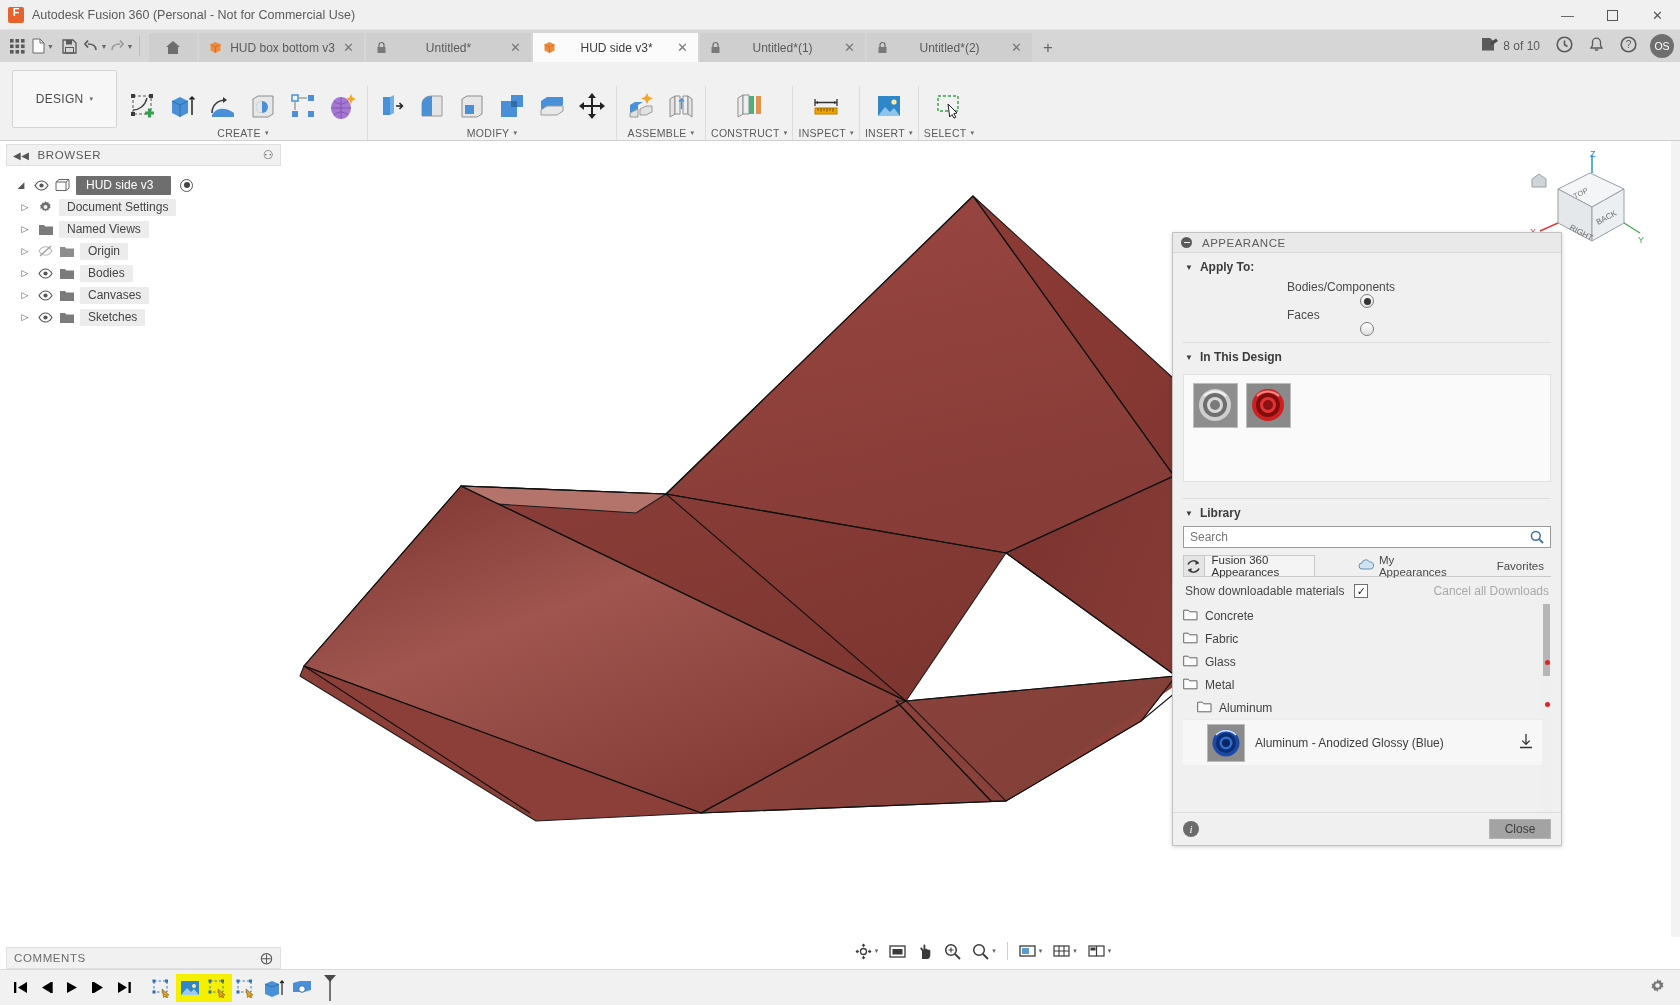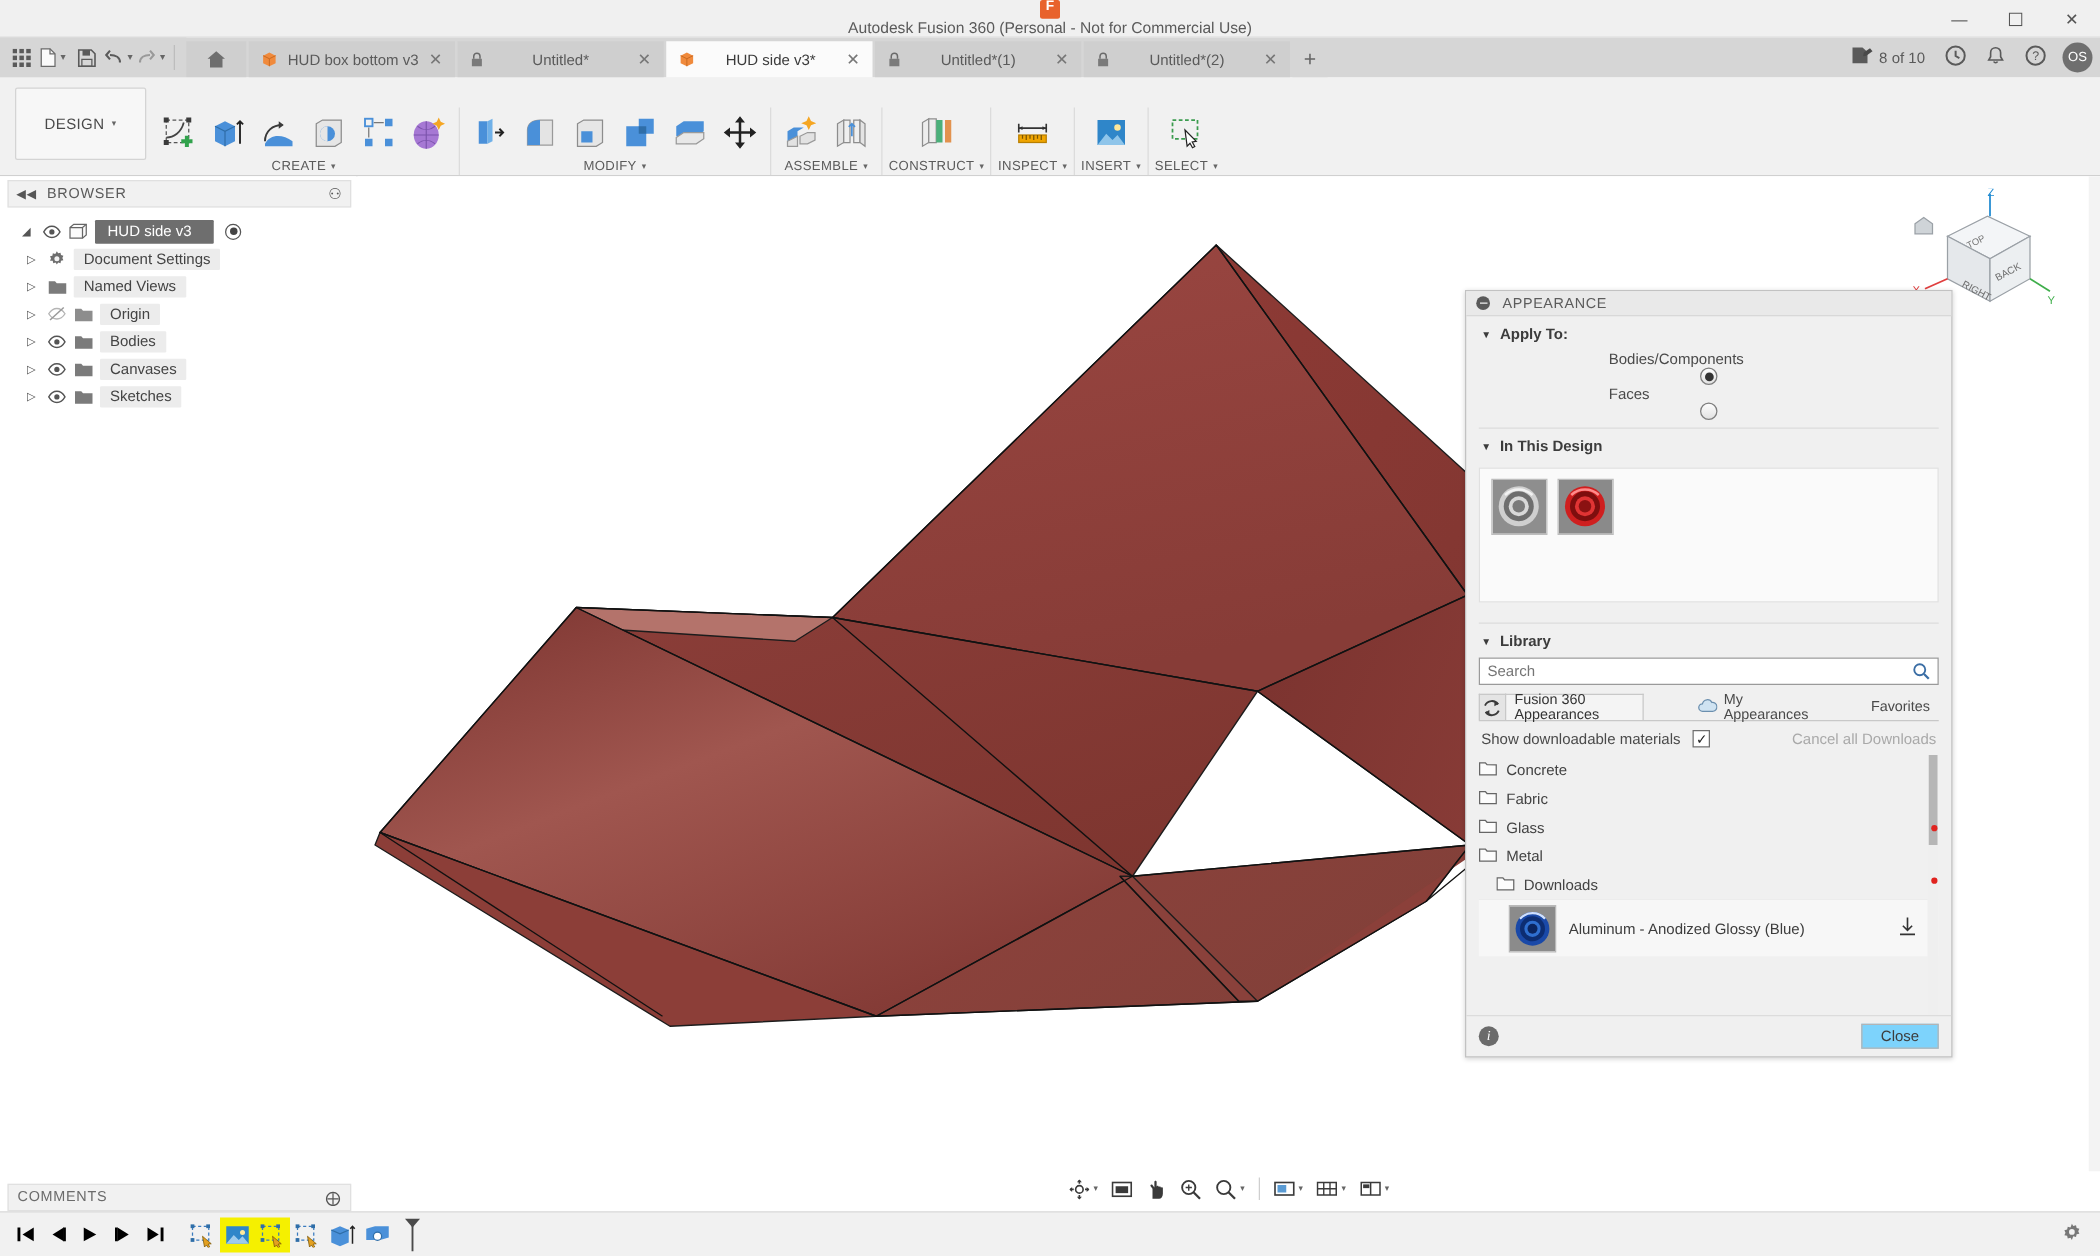--- a/index.html
+++ b/index.html
@@ -9,21 +9,20 @@
     font-size: 12px; color: #4a4a4a;
     background: #ffffff;
   }
   #app { position: relative; width: 1680px; height: 1005px; }
 
   
   .titlebar {
     position: absolute; left: 0; top: 0; width: 1680px; height: 30px;
     background: #f0f0f0; display: flex; align-items: center;
     border-bottom: 1px solid #e2e2e2;
-    flex-direction: column;
   }
   .app-icon {
     width: 16px; height: 16px; margin-left: 8px; margin-right: 8px;
     background: #e8622c; border-radius: 2px; position: relative;
     display: inline-block;
   }
   .app-icon::after {
     content: "F"; position: absolute; left: 0; top: -1px; width: 16px;
     text-align: center; color: #fff; font-size: 11px; font-weight: bold;
     font-family: "Liberation Sans", sans-serif;
@@ -296,21 +295,21 @@
   .ap-footer {
     height: 33px; border-top: 1px solid #dcdcdc; display: flex; align-items: center;
     padding: 0 10px;
   }
   .info-ico {
     width: 16px; height: 16px; border-radius: 50%; background: #6b6b6b; color: #fff;
     display: flex; align-items: center; justify-content: center; font-size: 11px;
     font-style: italic; font-family: "Liberation Serif", serif;
   }
   .btn-close {
-    margin-left: auto; height: 20px; min-width: 62px; background: #7dd3fc;
+    margin-left: auto; height: 20px; min-width: 62px; background: #a3a3a3;
     border: 1px solid #b4b4b4; font-size: 12px; color: #3d3d3d;
     display: flex; align-items: center; justify-content: center;
     font-family: "Liberation Sans", sans-serif;
   }
   .vscroll-right {
     position: absolute; right: 0; top: 141px; width: 9px; bottom: 68px; background: #f3f3f3;
   }
 </style>
 </head>
 <body>
@@ -1187,21 +1186,21 @@
             </svg>
         </span>
         <span>Metal</span>
       </div>
       <div class="lib-item indent1">
         <span>
           <svg width="15" height="13" viewBox="0 0 15 13">
               <path d="M.7 2.2h4.6L6.6 3.8H14v8H.7z" fill="#fcfcfc" stroke="#666"></path>
             </svg>
         </span>
-        <span>Downloads</span>
+        <span>Aluminum</span>
       </div>
 
       <div class="mat-row">
         <span class="mat-thumb">
           <svg width="36" height="36" viewBox="0 0 36 36">
             <rect width="36" height="36" fill="#8b8b8b"></rect>
             <circle cx="18" cy="18" r="13.5" fill="#1a49a8"></circle>
             <circle cx="18" cy="18" r="10" fill="#0d2d72"></circle>
             <circle cx="18" cy="18" r="6.5" fill="#2f6fd0"></circle>
             <circle cx="18" cy="18" r="4" fill="#0b2560"></circle>

